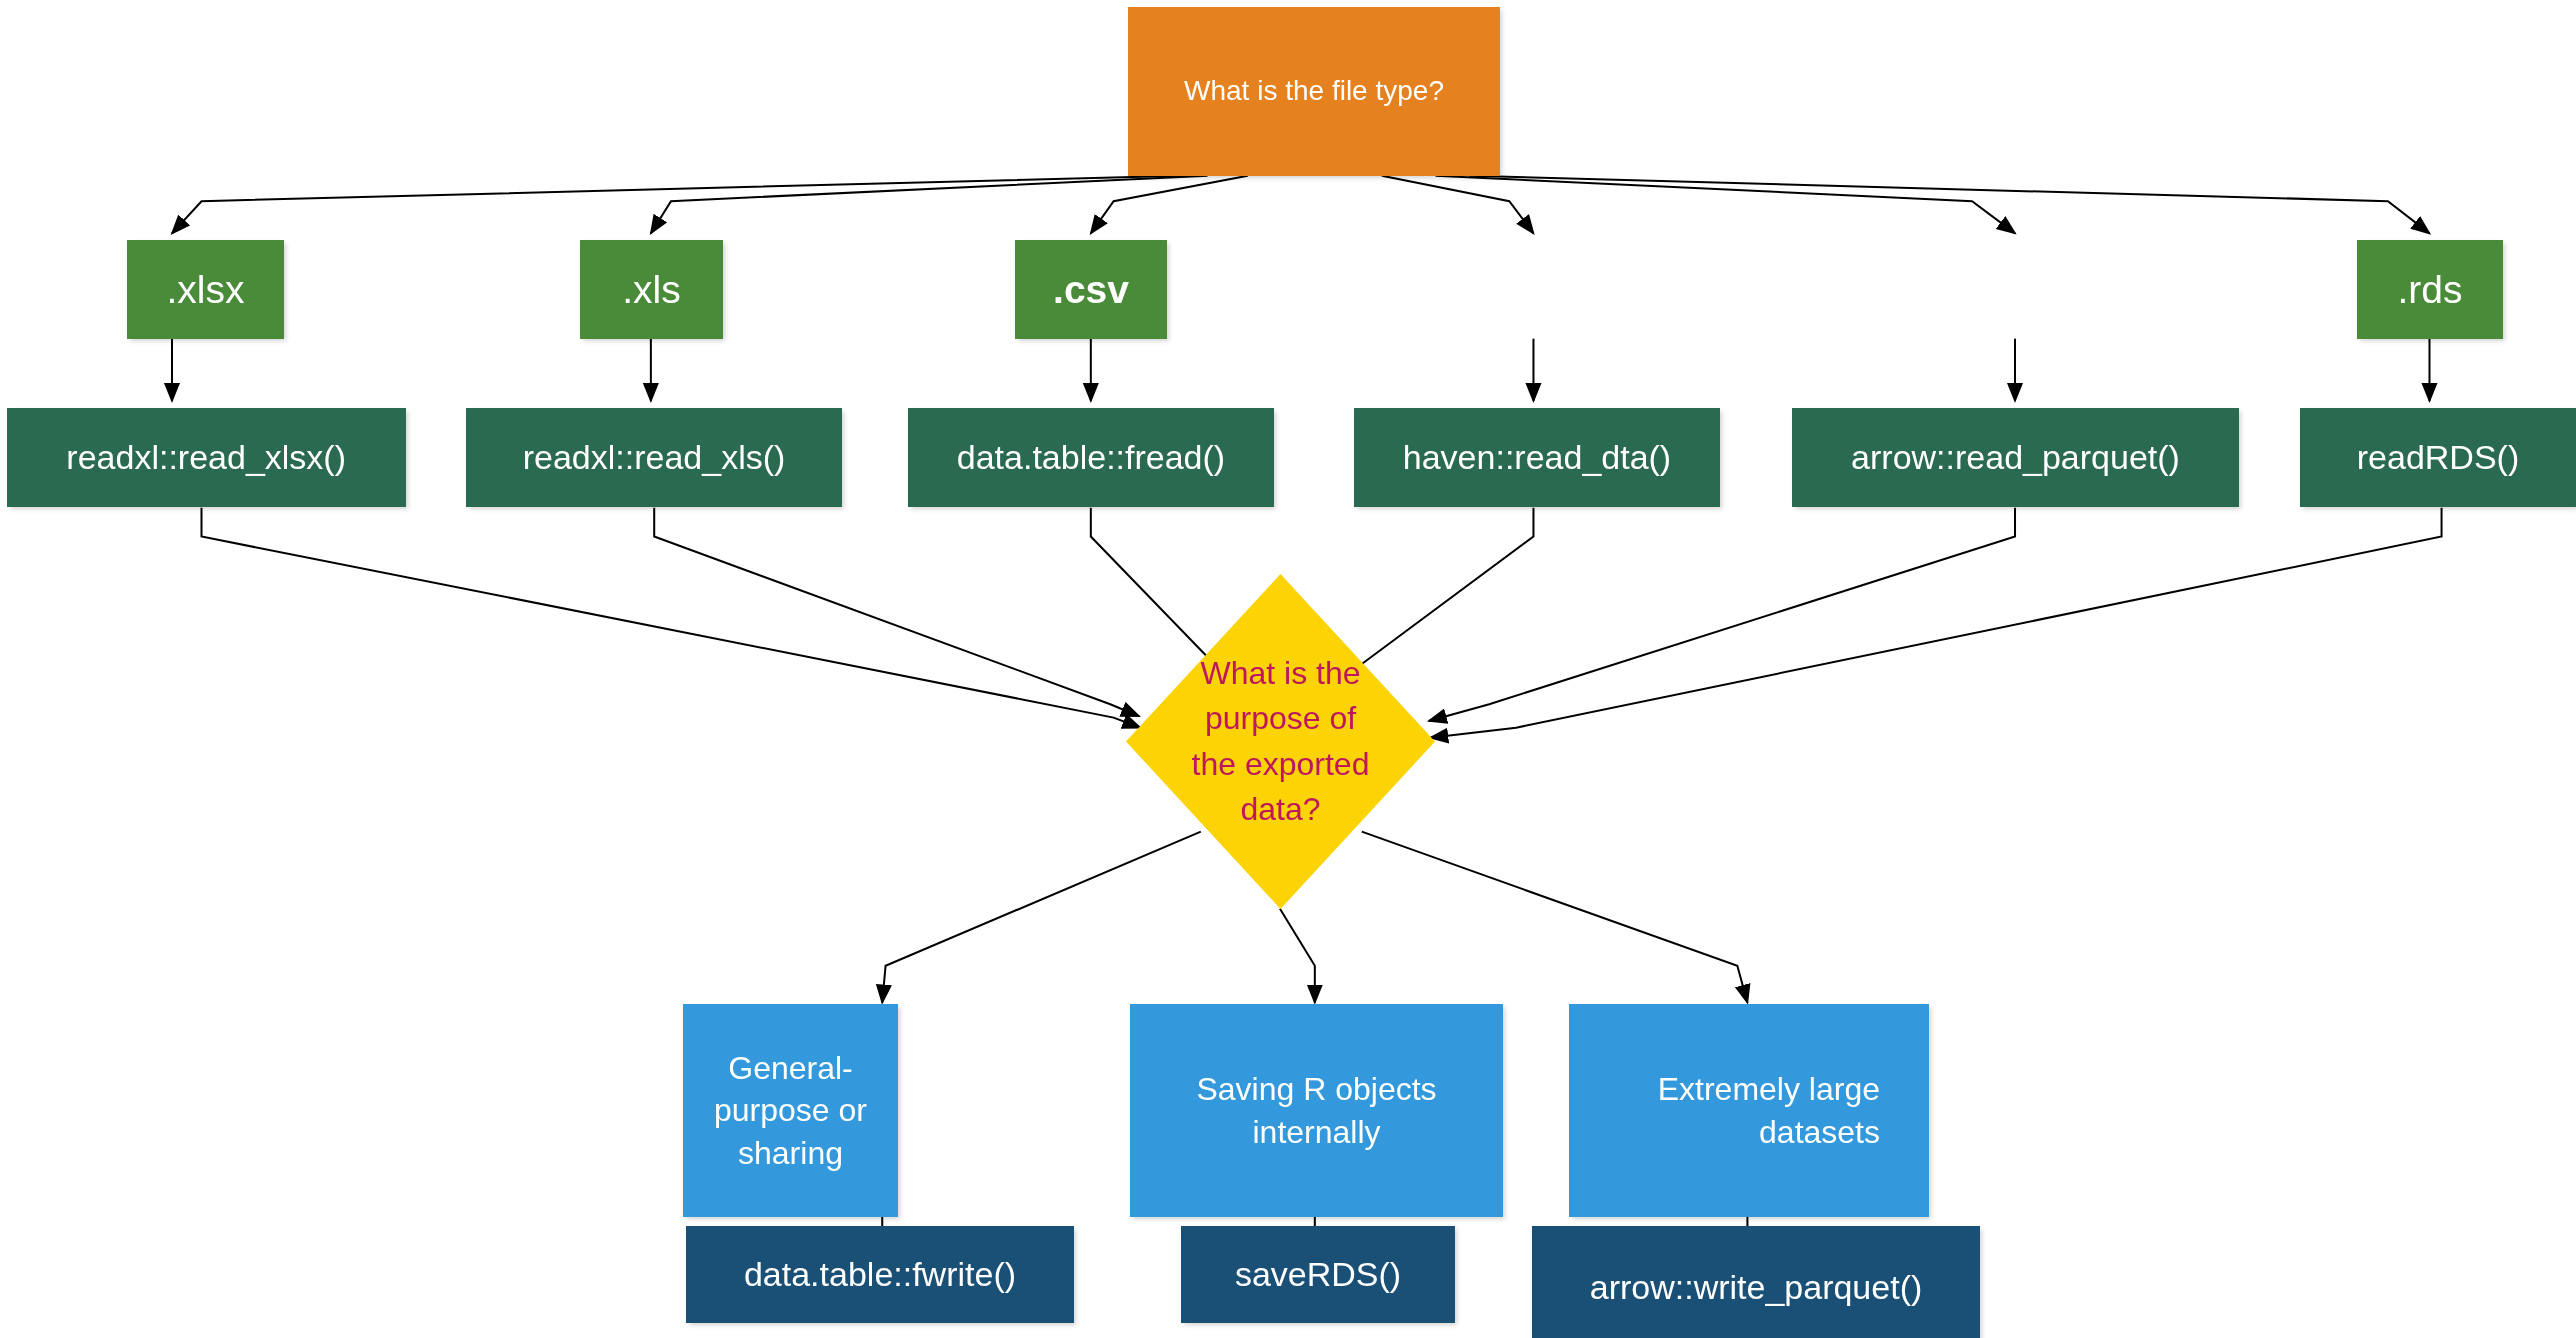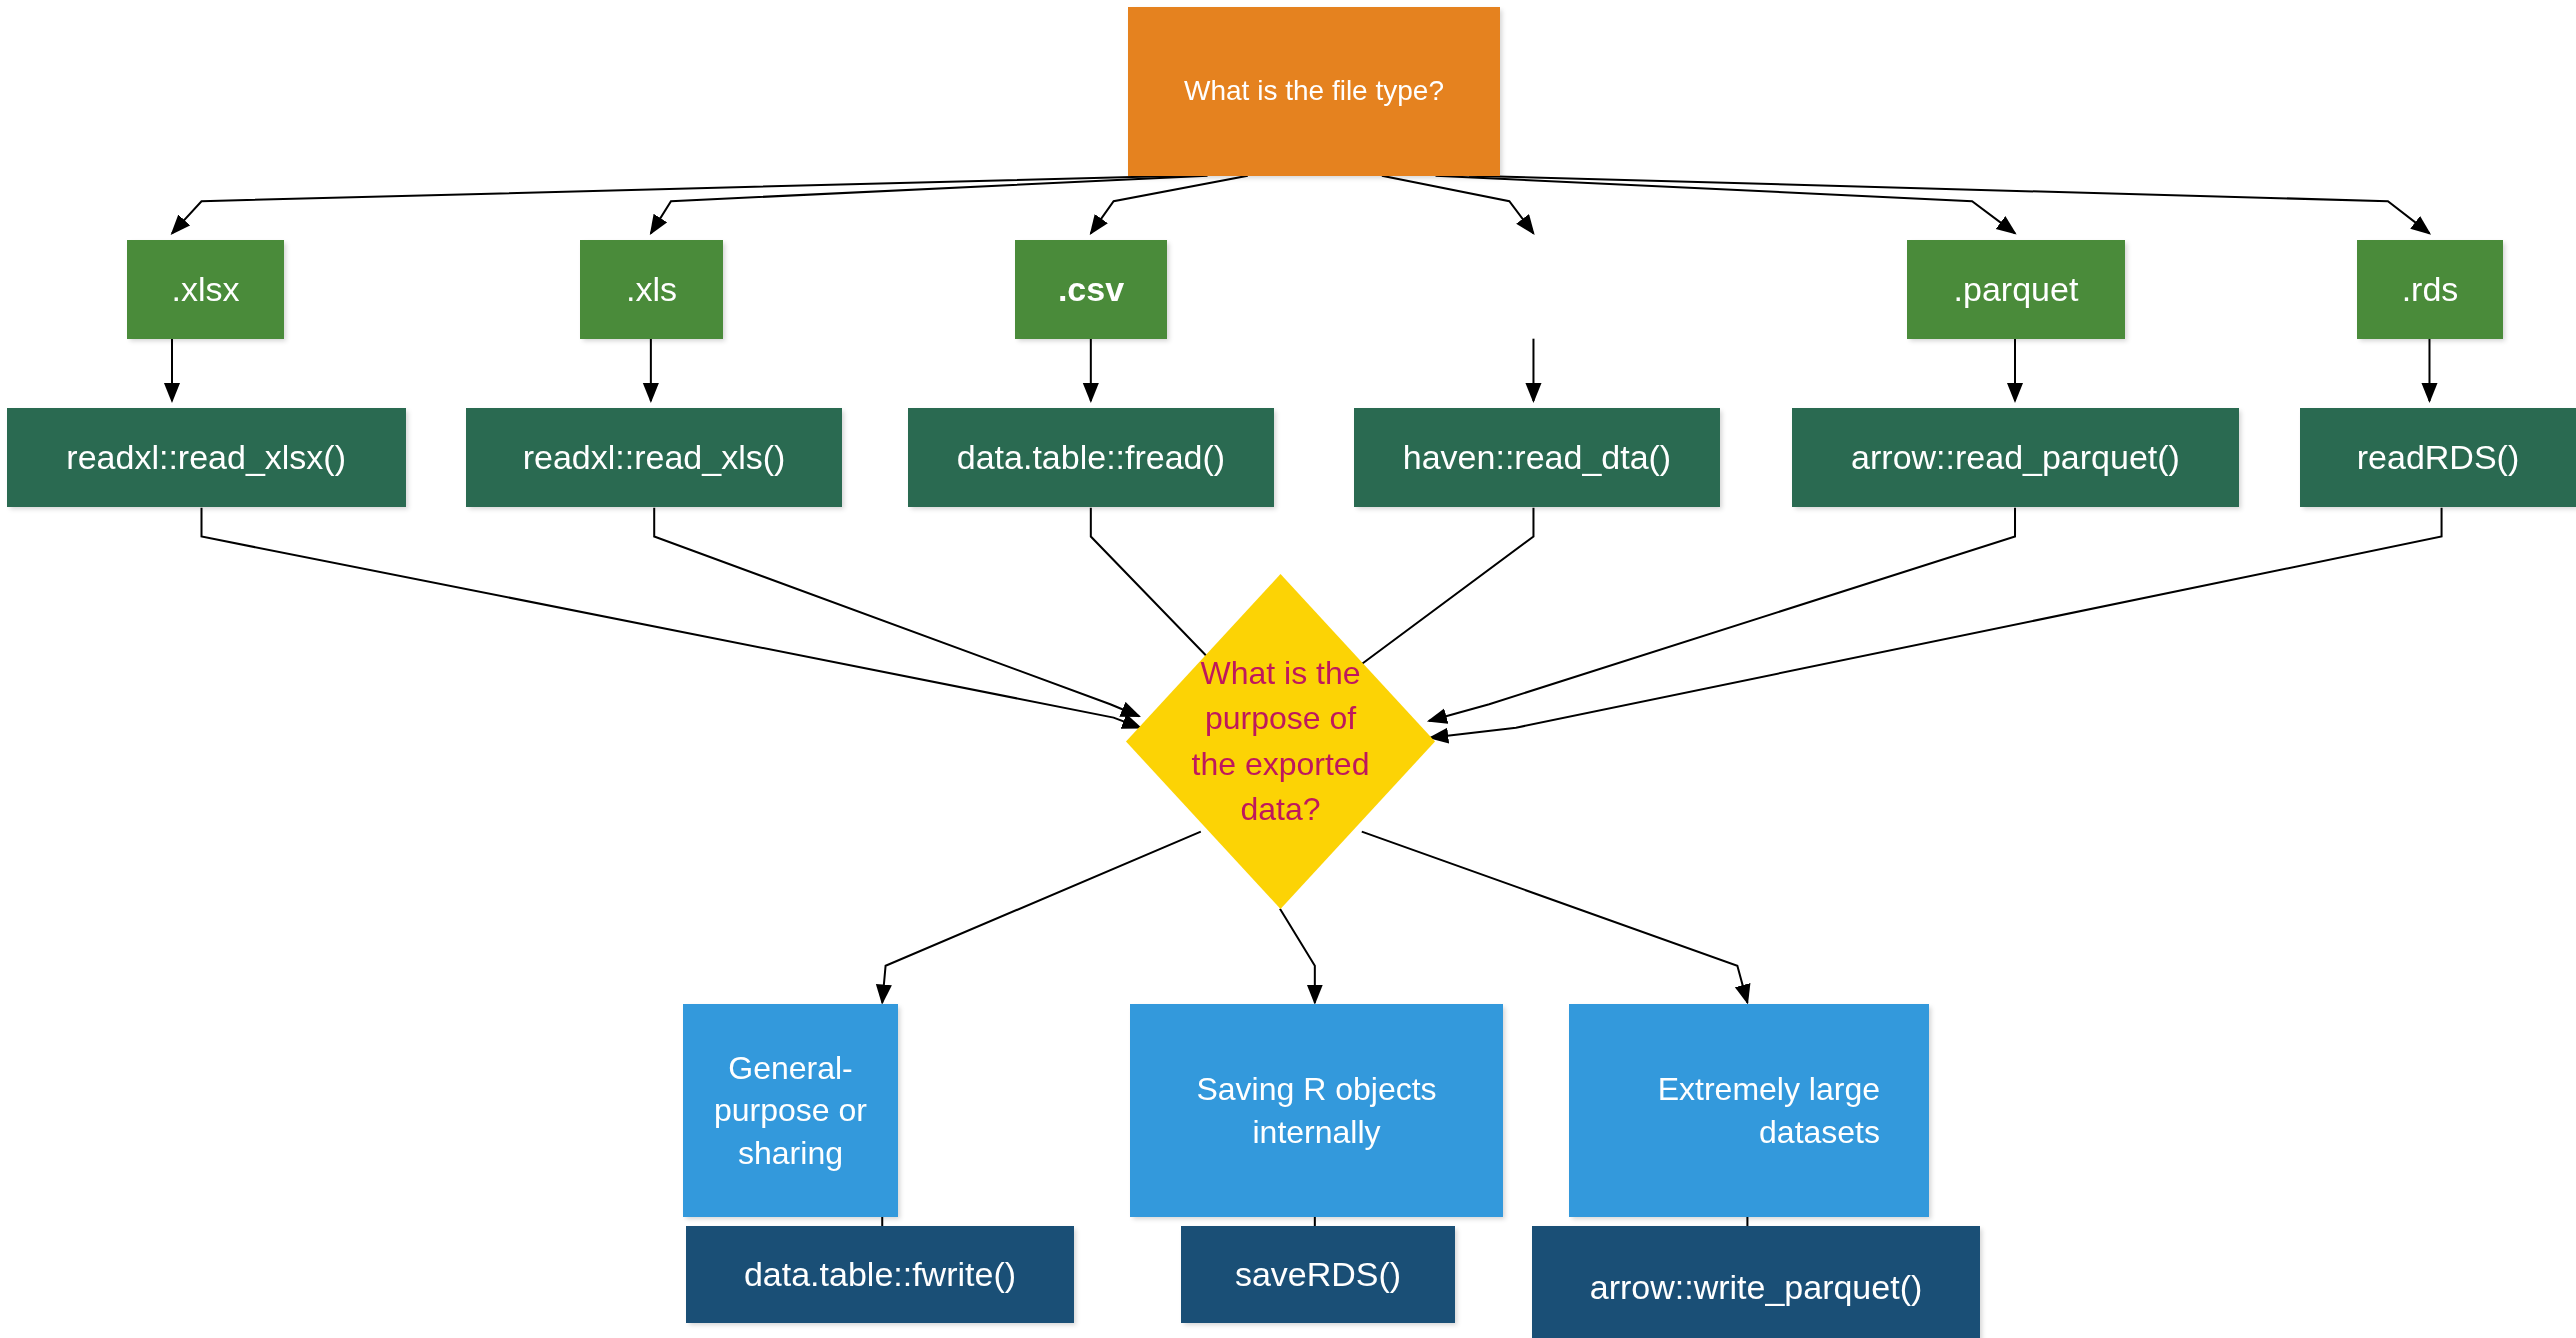--- a/index.html
+++ b/index.html
@@ -4,21 +4,21 @@
 <style>
   html,body{margin:0;padding:0;background:#ffffff;}
   body{font-family:"Liberation Sans", sans-serif;}
   #stage{position:relative;width:2576px;height:1338px;background:#ffffff;overflow:hidden;}
   #edges{position:absolute;left:0;top:0;width:2576px;height:1338px;pointer-events:none;}
   .node{position:absolute;box-sizing:border-box;display:flex;align-items:center;justify-content:center;
         text-align:center;line-height:1.32;color:#ffffff;
         box-shadow:2.7px 2.7px 4.7px rgba(0,0,0,0.17);}
   .node span{display:block;padding:0 5.4px;}
   .n-decision{background:#E5821F;font-size:28px;}
-  .n-filetype{background:#4A8B3A;font-size:34px;}
+  .n-filetype{background:#4A8B3A;font-size:39px;}
   .n-reader{background:#2A6A51;font-size:34px;}
   .n-purpose{background:#3399DC;font-size:32px;}
   .n-writer{background:#1A4F76;font-size:34px;}
   .diamond-wrap{position:absolute;}
   .diamond-shape{position:absolute;left:0;top:0;width:100%;height:100%;
       background:#FCD305;clip-path:polygon(50% 0, 100% 50%, 50% 100%, 0 50%);
       filter:drop-shadow(2.7px 2.7px 4px rgba(0,0,0,0.18));}
   .diamond-label{position:absolute;left:0;top:0;width:100%;height:100%;
       display:flex;align-items:center;justify-content:center;text-align:center;
       color:#be185d;font-size:32px;line-height:1.42;}
@@ -73,23 +73,20 @@
 
   <div class="node n-filetype" style="left:127px;top:240px;width:157px;height:99px;">
     <span>.xlsx</span>
   </div>
   <div class="node n-filetype" style="left:580px;top:240px;width:143px;height:99px;">
     <span>.xls</span>
   </div>
   <div class="node n-filetype" style="left:1015px;top:240px;width:152px;height:99px;font-weight:bold;">
     <span>.csv</span>
   </div>
-  <div class="node n-filetype" style="left:1907px;top:240px;width:218px;height:99px;">
-    <span>.parquet</span>
-  </div>
   <div class="node n-filetype" style="left:2357px;top:240px;width:146px;height:99px;">
     <span>.rds</span>
   </div>
 
   <div class="node n-reader" style="left:6.7px;top:408px;width:399px;height:99px;">
     <span>readxl::read_xlsx()</span>
   </div>
   <div class="node n-reader" style="left:466px;top:408px;width:376px;height:99px;">
     <span>readxl::read_xls()</span>
   </div>

